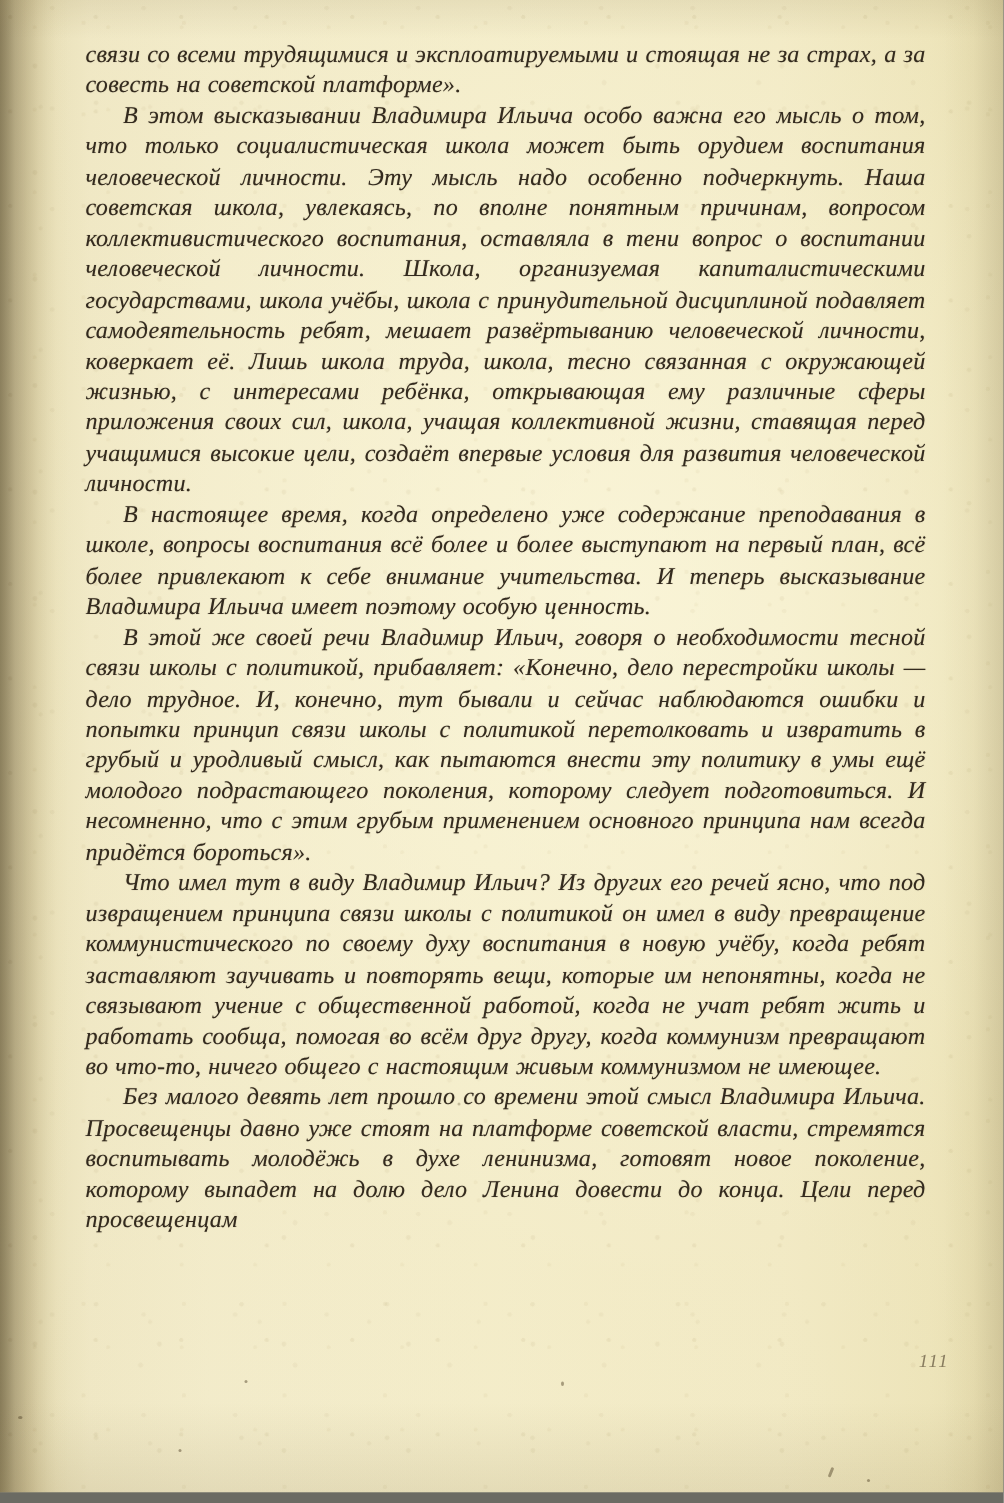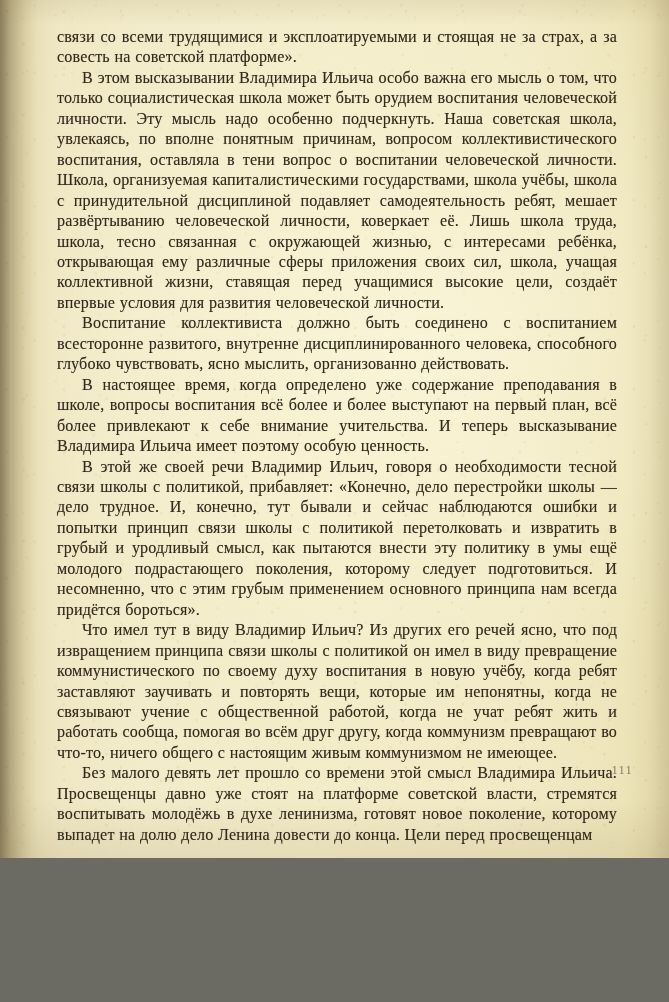--- a/index.html
+++ b/index.html
@@ -3,27 +3,28 @@
 <meta charset="utf-8">
 <style>
   html, body {
     margin: 0;
     padding: 0;
     background: #6b6b63;
   }
   .page {
     position: relative;
     width: 669px;
-    height: 858px;
+    height: 995px;
     overflow: hidden;
     background:
       radial-gradient(ellipse 130% 100% at 62% 40%, rgba(255,252,228,0.55) 0%, rgba(246,238,200,0.18) 45%, rgba(226,212,160,0.0) 75%),
       linear-gradient(90deg, #b7ab82 0px, #cfc49c 9px, #ddd2a8 18px, #e8dfb8 32px, #efe7c4 60px, #f2ebca 140px, #f3ecc9 330px, #f1e9c4 520px, #ece3b8 620px, #e4daab 669px);
     font-family: "Liberation Serif", "DejaVu Serif", serif;
     color: #3b3125;
+    font-style: italic;
   }
   .grain {
     position: absolute;
     inset: 0;
     pointer-events: none;
     background-image:
       radial-gradient(circle at 12% 18%, rgba(160,140,90,0.10) 0 1.2px, transparent 1.6px),
       radial-gradient(circle at 28% 62%, rgba(150,130,85,0.09) 0 1.4px, transparent 1.8px),
       radial-gradient(circle at 47% 33%, rgba(170,150,95,0.08) 0 1.1px, transparent 1.5px),
       radial-gradient(circle at 66% 77%, rgba(150,132,88,0.09) 0 1.3px, transparent 1.7px),
@@ -107,21 +108,20 @@
 <div class="page">
 
   <div class="gutter-shadow"></div>
   <div class="edge-shadow-right"></div>
   <div class="edge-shadow-top"></div>
   <div class="edge-shadow-bottom"></div>
 
   <div class="text-block">
     <p class="para">связи со всеми трудящимися и эксплоатируемыми и стоящая не за страх, а за совесть на советской платформе».</p>
     <p class="para indent">В этом высказывании Владимира Ильича особо важна его мысль о том, что только социалистическая школа может быть орудием воспитания человеческой личности. Эту мысль надо особенно подчеркнуть. Наша советская школа, увлекаясь, по вполне понятным причинам, вопросом коллективистического воспитания, оставляла в тени вопрос о воспитании человеческой личности. Школа, организуемая капиталистическими государствами, школа учёбы, школа с принудительной дисциплиной подавляет самодеятельность ребят, мешает развёртыванию человеческой личности, коверкает её. Лишь школа труда, школа, тесно связанная с окружающей жизнью, с интересами ребёнка, открывающая ему различные сферы приложения своих сил, школа, учащая коллективной жизни, ставящая перед учащимися высокие цели, создаёт впервые условия для развития человеческой личности.</p>
-    <p class="para indent">Воспитание коллективиста должно быть соединено с воспитанием всесторонне развитого, внутренне дисциплинированного человека, способного глубоко чувствовать, ясно мыслить, организованно действовать.</p>
     <p class="para indent">В настоящее время, когда определено уже содержание преподавания в школе, вопросы воспитания всё более и более выступают на первый план, всё более привлекают к себе внимание учительства. И теперь высказывание Владимира Ильича имеет поэтому особую ценность.</p>
     <p class="para indent">В этой же своей речи Владимир Ильич, говоря о необходимости тесной связи школы с политикой, прибавляет: «Конечно, дело перестройки школы — дело трудное. И, конечно, тут бывали и сейчас наблюдаются ошибки и попытки принцип связи школы с политикой перетолковать и извратить в грубый и уродливый смысл, как пытаются внести эту политику в умы ещё молодого подрастающего поколения, которому следует подготовиться. И несомненно, что с этим грубым применением основного принципа нам всегда придётся бороться».</p>
     <p class="para indent">Что имел тут в виду Владимир Ильич? Из других его речей ясно, что под извращением принципа связи школы с политикой он имел в виду превращение коммунистического по своему духу воспитания в новую учёбу, когда ребят заставляют заучивать и повторять вещи, которые им непонятны, когда не связывают учение с общественной работой, когда не учат ребят жить и работать сообща, помогая во всём друг другу, когда коммунизм превращают во что-то, ничего общего с настоящим живым коммунизмом не имеющее.</p>
     <p class="para indent">Без малого девять лет прошло со времени этой смысл Владимира Ильича. Просвещенцы давно уже стоят на платформе советской власти, стремятся воспитывать молодёжь в духе ленинизма, готовят новое поколение, которому выпадет на долю дело Ленина довести до конца. Цели перед просвещенцам</p>
   </div>
 
   <div class="page-number">111</div>
 
   <div class="grain"></div>
 

